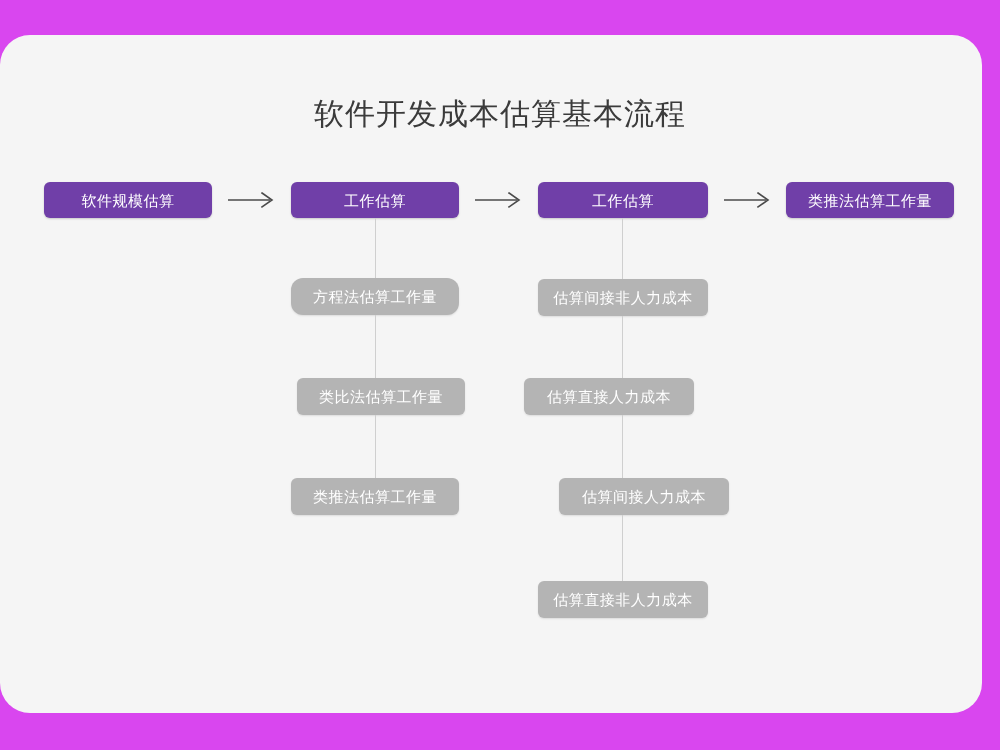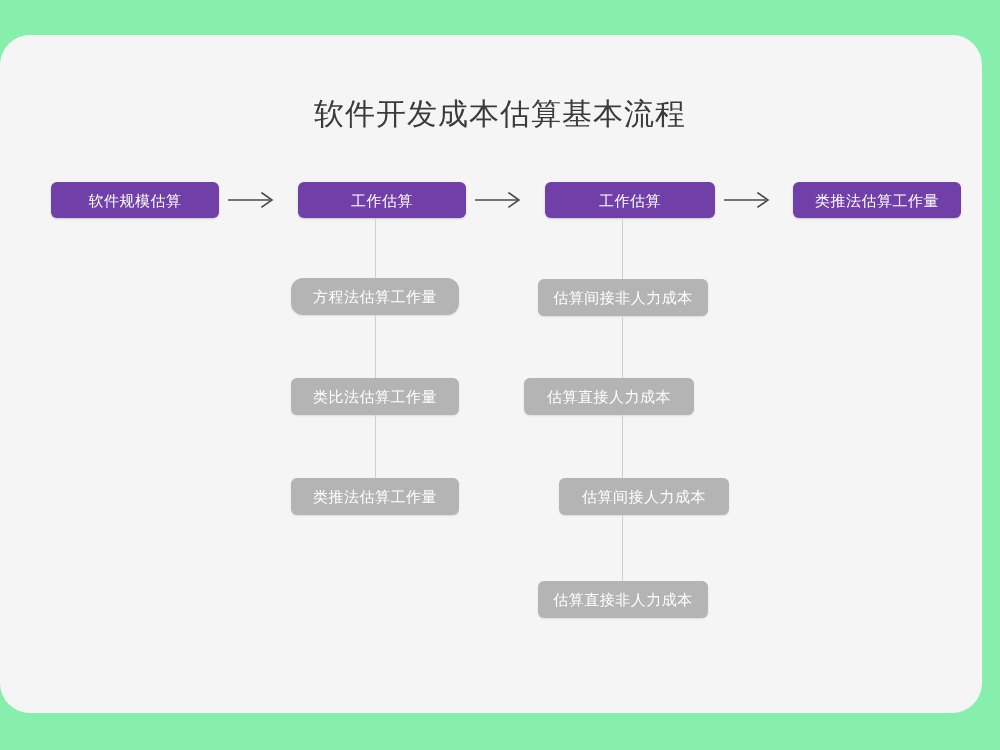--- a/index.html
+++ b/index.html
@@ -11,21 +11,21 @@
     width: 1000px;
     height: 750px;
     font-family: "Liberation Sans", "DejaVu Sans", sans-serif;
     overflow: hidden;
   }
 
   #canvas {
     position: relative;
     width: 1000px;
     height: 750px;
-    background: #86efac;
+    background: #d946ef;
   }
 
   
   .card {
     position: absolute;
     left: 0px;
     top: 35px;
     width: 982px;
     height: 678px;
     background: #f5f5f5;
@@ -56,21 +56,20 @@
     font-size: 15px;
     line-height: 1;
     color: #ffffff;
     letter-spacing: 0.5px;
     white-space: nowrap;
     user-select: none;
   }
   .node.primary {
     background: #703fa8;
     box-shadow: 0 1px 2px rgba(0,0,0,0.18);
-    margin-left: 7px;
   }
   .node.secondary {
     background: #b4b4b4;
     box-shadow: 0 1px 2px rgba(0,0,0,0.10);
   }
 
   
   .arrow {
     position: absolute;
     display: flex;
@@ -125,21 +124,21 @@
       <path d="M36 2 L46 9 L36 16" stroke="#4a4a4a" stroke-width="1.6" fill="none" stroke-linecap="square" stroke-linejoin="miter"></path>
     </svg>
   </div>
 
   <div class="node primary" style="left:786px; top:182px; width:168px; height:36px;">类推法估算工作量</div>
 
   <div class="connector" style="left:375px; top:218px; height:60px;"></div>
   <div class="node secondary" style="left:291px; top:278px; width:168px; height:37px;border-radius:12px;">方程法估算工作量</div>
 
   <div class="connector" style="left:375px; top:315px; height:63px;"></div>
-  <div class="node secondary" style="left:291px; top:378px; width:168px; height:37px;">类比法估算工作量</div>
+  <div class="node secondary" style="left:297px; top:378px; width:168px; height:37px;">类比法估算工作量</div>
 
   <div class="connector" style="left:375px; top:415px; height:63px;"></div>
   <div class="node secondary" style="left:291px; top:478px; width:168px; height:37px;">类推法估算工作量</div>
 
   <div class="connector" style="left:622px; top:218px; height:61px;"></div>
   <div class="node secondary" style="left:538px; top:279px; width:170px; height:37px;">估算间接非人力成本</div>
 
   <div class="connector" style="left:622px; top:316px; height:62px;"></div>
   <div class="node secondary" style="left:524px; top:378px; width:170px; height:37px;">估算直接人力成本</div>
 

